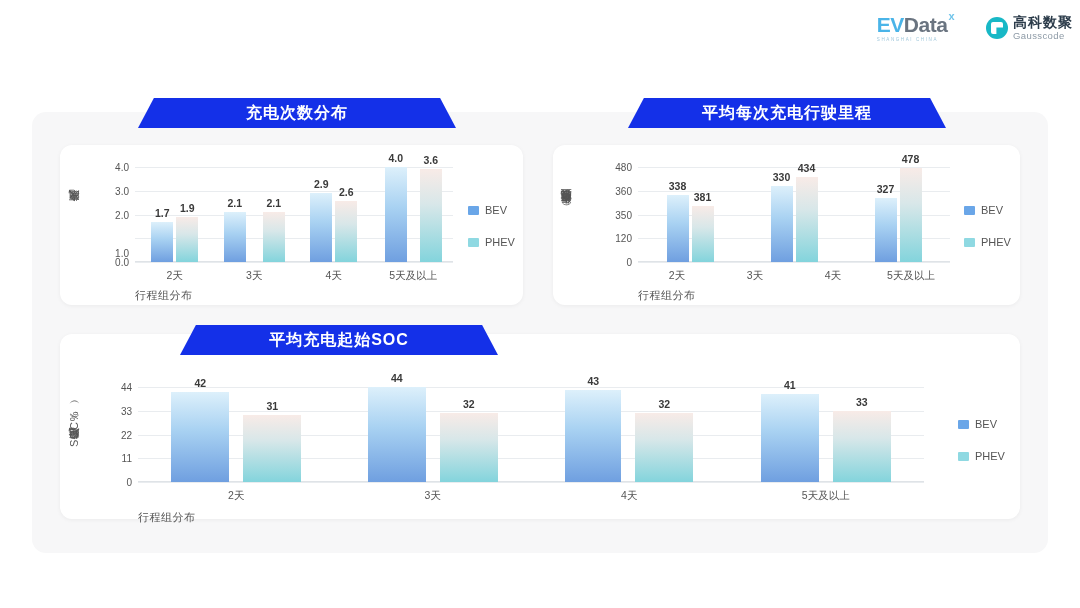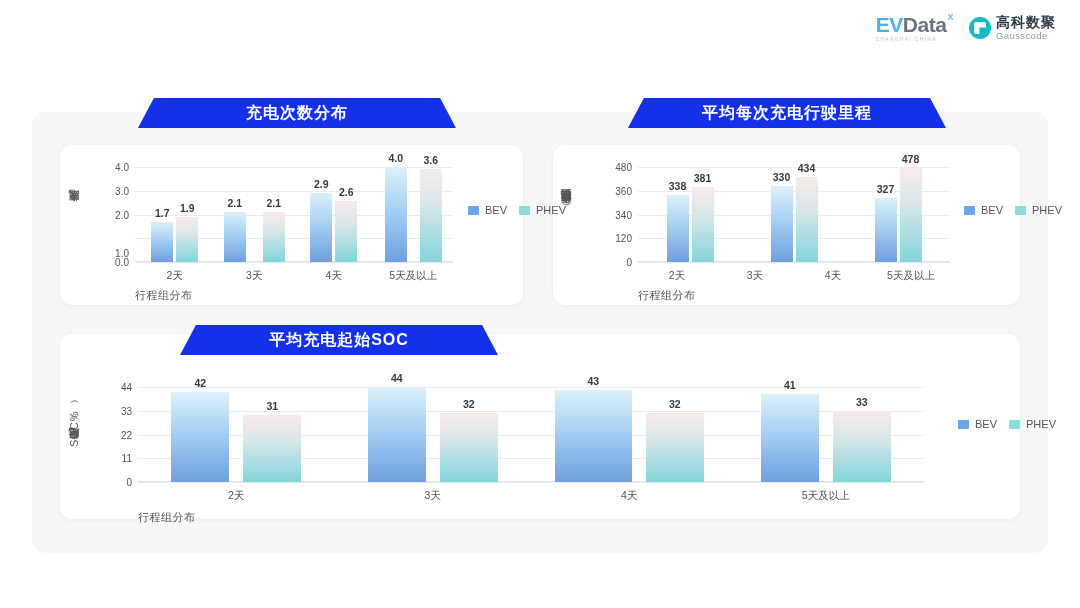--- a/index.html
+++ b/index.html
@@ -7,22 +7,22 @@
     width:1080px;height:608px;
     background:#ffffff;
     font-family:"Liberation Sans","DejaVu Sans",sans-serif;
     color:#333;
     overflow:hidden;
     position:relative;
   }
 
   
   .brand-bar{
-    position:absolute;top:14px;right:24px;
-    display:flex;align-items:center;gap:16px;justify-content:space-between;
+    position:absolute;top:14px;right:7px;
+    display:flex;align-items:center;gap:32px;justify-content:space-between;
   }
   .logo-evdata{display:flex;flex-direction:column;align-items:flex-start;}
   .evdata-word{
     display:flex;align-items:flex-start;
     font-size:21px;font-weight:700;letter-spacing:-0.5px;
     line-height:1;
   }
   .ev-part{color:#4ab4e8;}
   .data-part{color:#6a7480;}
   .evdata-x{
@@ -98,21 +98,21 @@
   .bar{position:relative;}
   .bar.bev{background:linear-gradient(180deg,#ddf0fb 0%,#a9d2f2 42%,#6f9fe0 100%);}
   .bar.phev{background:linear-gradient(180deg,#f8ebe7 0%,#d8e7e9 38%,#83d4dc 100%);}
   .bar .val{
     position:absolute;left:50%;transform:translateX(-50%);
     top:-15px;font-size:10.5px;color:#3a3a3a;font-weight:600;white-space:nowrap;
   }
   .xticks{position:absolute;display:flex;}
   .xtick{flex:1;text-align:center;font-size:10.5px;color:#555;}
   .xlab{position:absolute;font-size:11px;color:#555;letter-spacing:0.5px;}
-  .legend{position:absolute;display:flex;gap:12px;}
+  .legend{position:absolute;display:flex;flex-direction:column;gap:20px;}
   .legend-row{display:flex;align-items:center;gap:6px;}
   .sw{width:11px;height:9px;border-radius:1px;}
   .sw.bev{background:#6aa6e8;}
   .sw.phev{background:#8fd9e2;}
   .legend-row span{font-size:11px;color:#555;}
 </style>
 </head>
 <body>
 
 <div class="brand-bar">
@@ -213,37 +213,37 @@
         <div class="sw phev"></div>
         <span>PHEV</span>
       </div>
     </div>
   </div>
 <div class="chart" id="chart-1" style="left:552px;top:140px;width:478px;height:170px;">
     <div class="ylab" style="left: 8px; top: 18px; height: 104px; width: 34px;"><span>每次充电行驶里程</span><span>（公里）</span></div>
     <div class="ticks" style="left: 44px; top: 18px; width: 36px; height: 104px;">
       <div class="tick" style="top: 104px;">0</div>
       <div class="tick" style="top: 80.3636px;">120</div>
-      <div class="tick" style="top: 56.7273px;">340</div>
+      <div class="tick" style="top: 56.7273px;">350</div>
       <div class="tick" style="top: 33.0909px;">360</div>
       <div class="tick" style="top: 9.45455px;">480</div>
     </div>
     <div class="plot" style="left: 86px; top: 18px; width: 312px; height: 104px;">
       <div class="grid" style="top: 104px;"></div>
       <div class="grid" style="top: 80.3636px;"></div>
       <div class="grid" style="top: 56.7273px;"></div>
       <div class="grid" style="top: 33.0909px;"></div>
       <div class="grid" style="top: 9.45455px;"></div>
       <div class="axis"></div>
       <div class="bars">
         <div class="group" style="gap: 3px;">
           <div class="bar bev" style="width: 22px; height: 66.5758px;">
             <span class="val">338</span>
           </div>
-          <div class="bar phev" style="width: 22px; height: 75px;">
+          <div class="bar phev" style="width: 22px; height: 56px;">
             <span class="val">381</span>
           </div>
         </div>
         <div class="group" style="gap: 3px;">
           <div class="bar bev" style="width: 22px; height: 76px;">
             <span class="val">330</span>
           </div>
           <div class="bar phev" style="width: 22px; height: 85.4848px;">
             <span class="val">434</span>
           </div>
@@ -303,21 +303,21 @@
         </div>
         <div class="group" style="gap: 14px;">
           <div class="bar bev" style="width: 58px; height: 94.5455px;">
             <span class="val">44</span>
           </div>
           <div class="bar phev" style="width: 58px; height: 68.7603px;">
             <span class="val">32</span>
           </div>
         </div>
         <div class="group" style="gap: 14px;">
-          <div class="bar bev" style="width: 77px; height: 92.3967px;">
+          <div class="bar bev" style="width: 56px; height: 92.3967px;">
             <span class="val">43</span>
           </div>
           <div class="bar phev" style="width: 58px; height: 68.7603px;">
             <span class="val">32</span>
           </div>
         </div>
         <div class="group" style="gap: 14px;">
           <div class="bar bev" style="width: 58px; height: 88.0992px;">
             <span class="val">41</span>
           </div>

